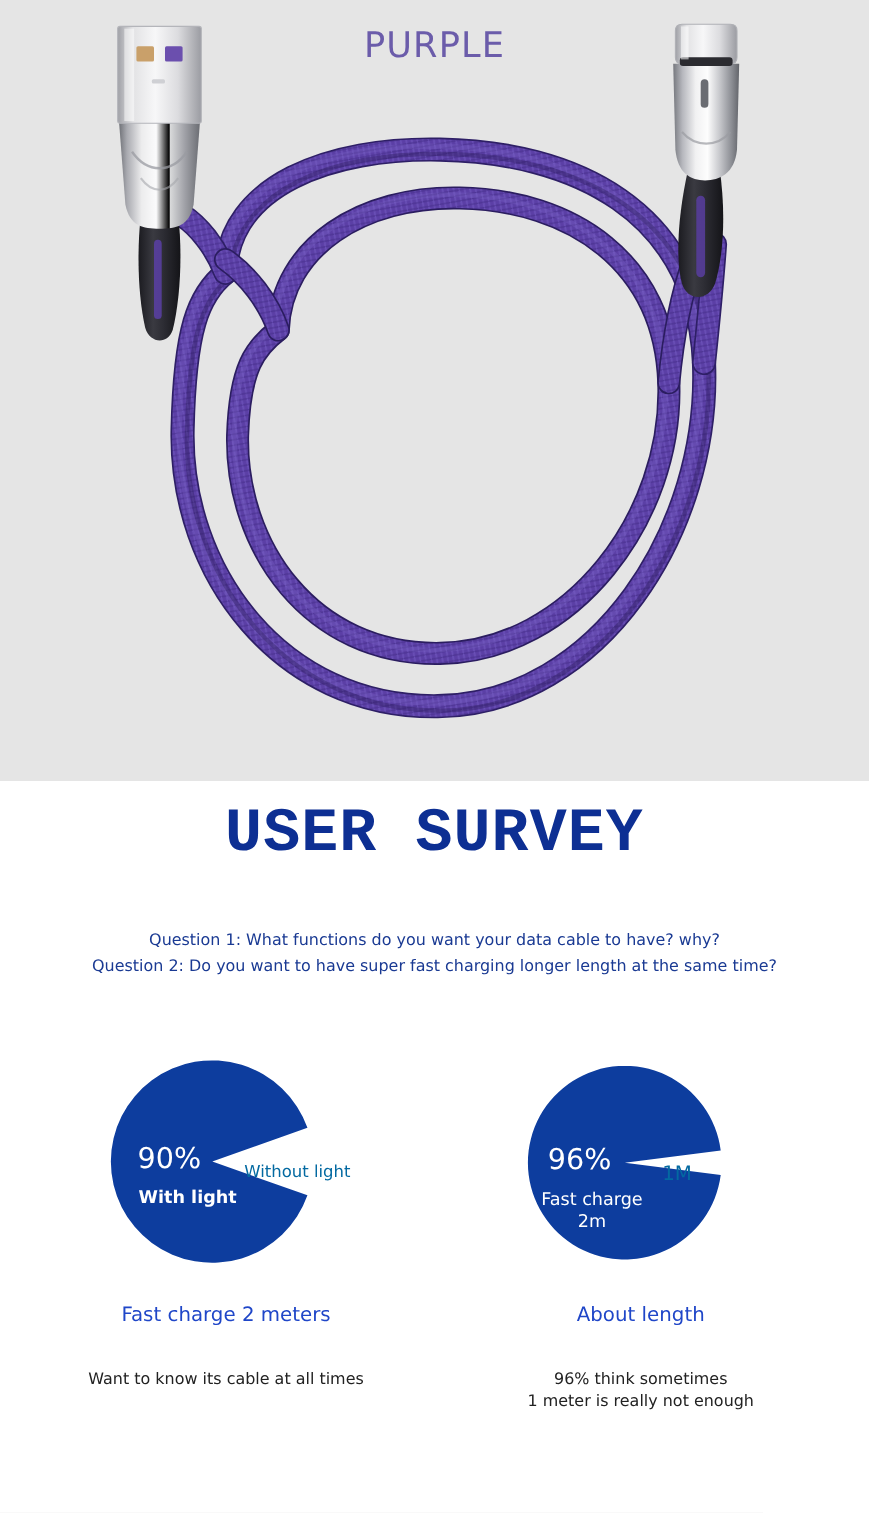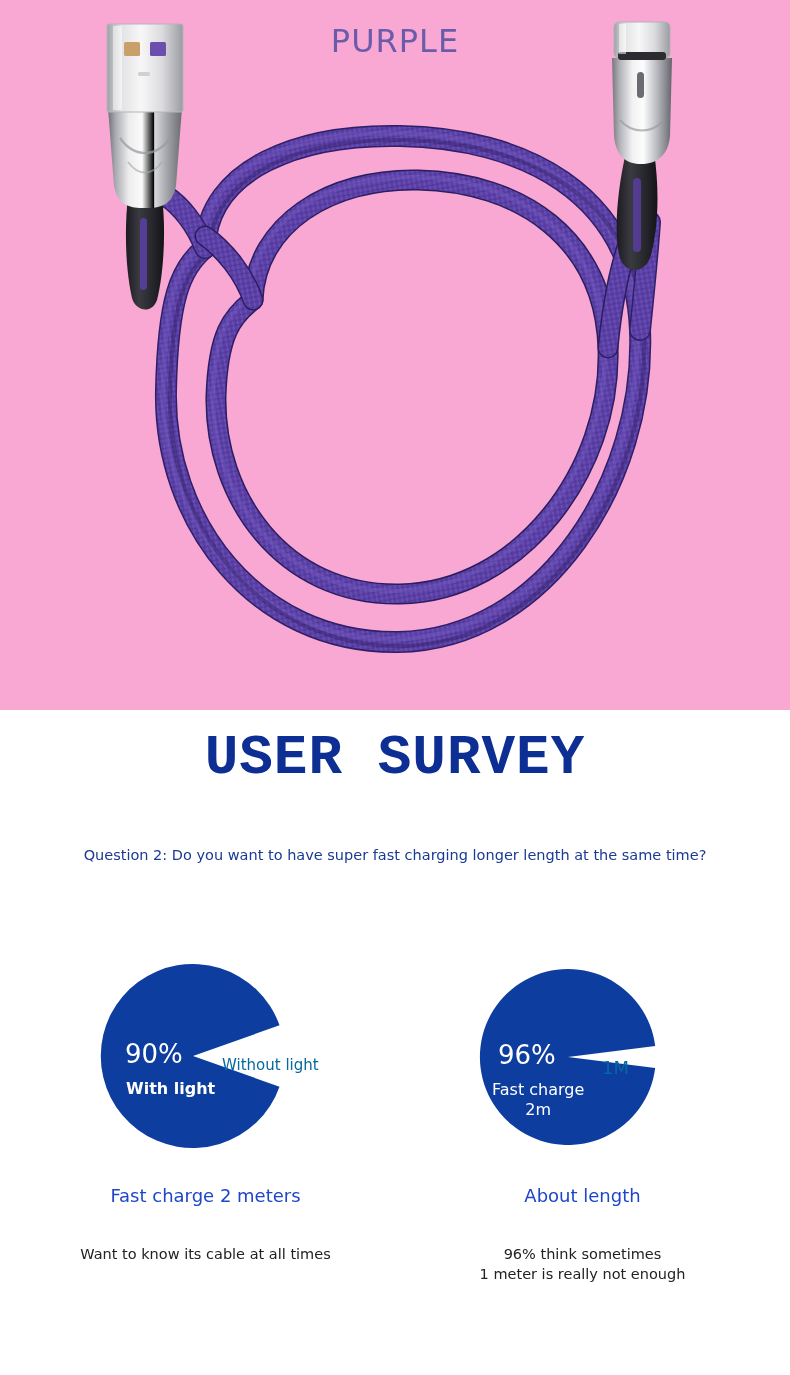--- a/index.html
+++ b/index.html
@@ -9,21 +9,21 @@
     font-family:"DejaVu Sans", sans-serif;
     position:relative;
     overflow:hidden;
   }
 
   
   .product-area {
     position:absolute;
     left:0; top:0;
     width:790px; height:710px;
-    background:#f9a8d4;
+    background:#e5e5e5;
   }
   .color-label {
     position:absolute;
     left:0; top:22px;
     width:790px;
     text-align:center;
     font-family:"DejaVu Sans", sans-serif;
     font-size:32px;
     font-weight:400;
     letter-spacing:1px;
@@ -309,20 +309,21 @@
       <rect x="619" y="24" width="7" height="30" fill="#ffffff" opacity="0.55"></rect>
     </g>
   </svg>
 
   <div class="color-label">PURPLE</div>
 </div>
 
 <div class="survey-title">USER SURVEY</div>
 
 <div class="questions">
+  <span class="q">Question 1: What functions do you want your data cable to have? why?</span>
   <span class="q">Question 2: Do you want to have super fast charging longer length at the same time?</span>
 </div>
 
 <div class="charts">
 
   <div class="chart-block left">
     <div class="pie-wrap">
       <svg class="pie-svg" width="395" height="205" viewBox="0 0 395 205">
 
         <path d="M 193 111

